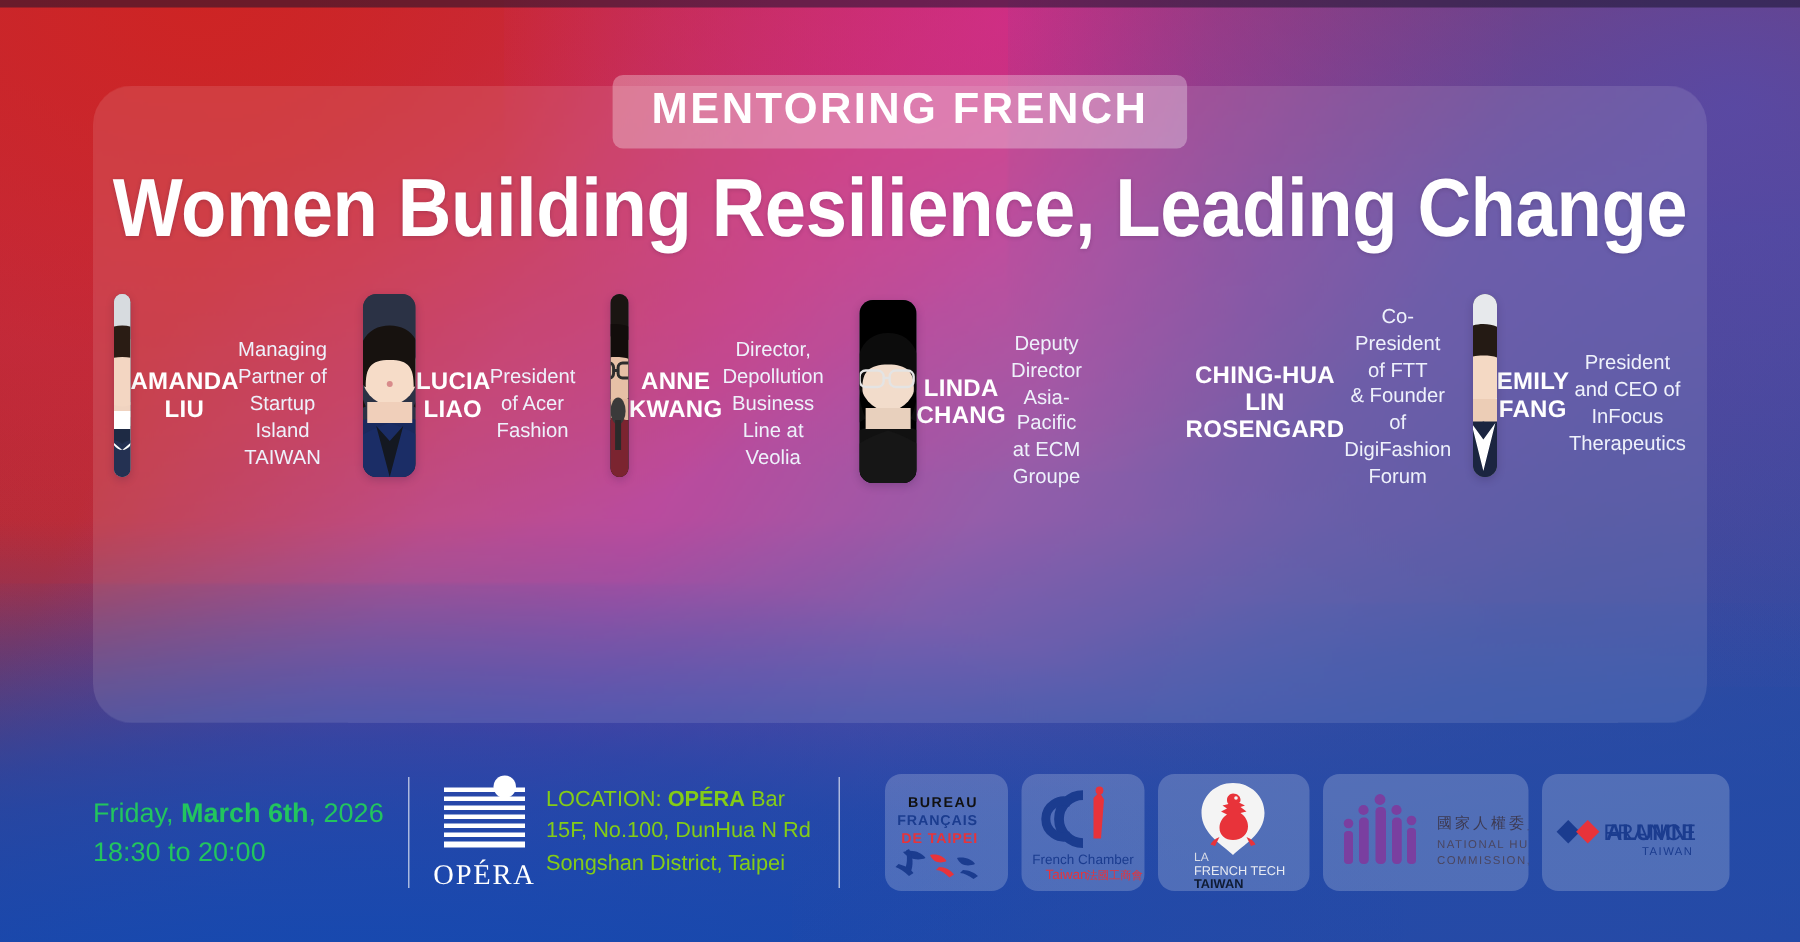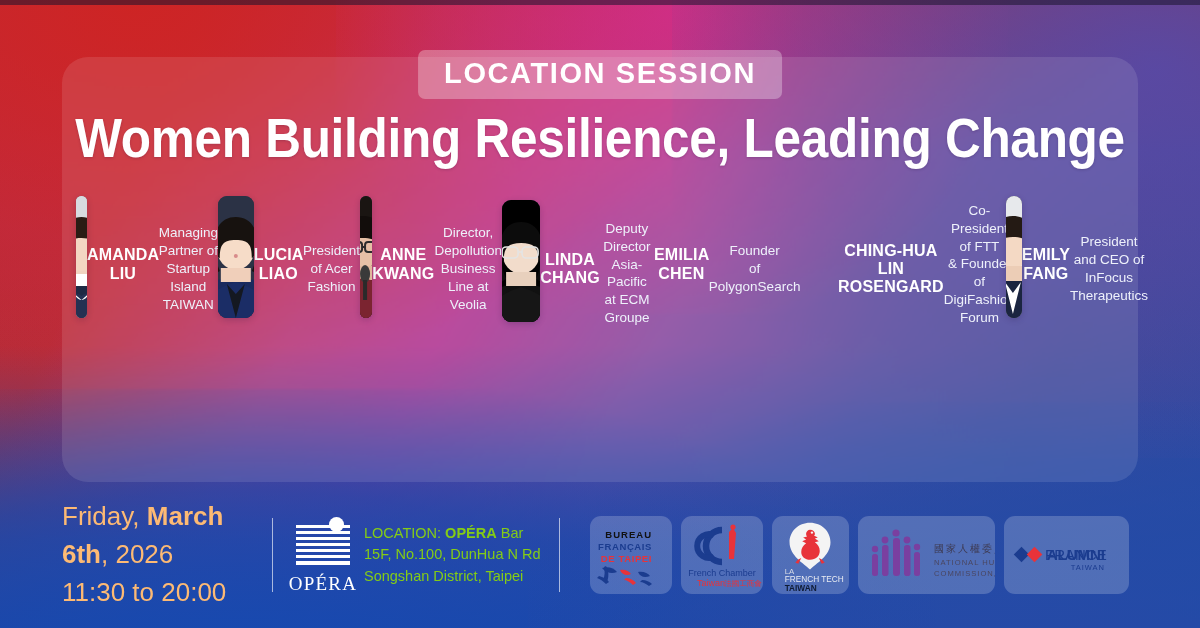--- a/index.html
+++ b/index.html
@@ -125,21 +125,21 @@
   .speaker.wide .sp-role { margin-top:6px; }
   .speaker.w150 { width:152px; }
 
   
   .footer {
     position:absolute; left:0; right:0; bottom:0; height:146px;
     display:flex; align-items:center;
   }
   .date-block {
     width:272px; padding-left:62px;
-    color:#fdba74; font-size:26px; line-height:1.45;
+    color:#22c55e; font-size:18px; line-height:1.45;
   }
   .date-block .b { font-weight:bold; }
   .vdiv { width:1px; height:74px; background:rgba(255,255,255,0.62); }
 
   .venue { display:flex; align-items:center; gap:13px; padding-left:22px; }
   .opera-logo { width:56px; display:flex; flex-direction:column; align-items:center; }
   .opera-mark { position:relative; width:54px; height:52px; }
   .opera-mark .stripe {
     position:absolute; left:0; width:54px; height:3px; background:#fff;
   }
@@ -173,21 +173,21 @@
   <div class="bg-v"></div>
   <div class="bg-glow-a"></div>
   <div class="bg-glow-b"></div>
   <div class="bg-glow-c"></div>
   <div class="bg-glow-d"></div>
   <div class="bg-glow-e"></div>
   <div class="bg-top-dark"></div>
 
   <div class="card"></div>
 
-  <div class="badge">LOCATION SESSION</div>
+  <div class="badge">MENTORING FRENCH</div>
 
   <div class="title">Women Building Resilience, Leading Change</div>
 
   <div class="speakers">
 
     <div class="speaker">
       <div class="photo">
         <svg viewBox="0 0 118 122" preserveAspectRatio="xMidYMid slice">
           <rect width="118" height="122" fill="#ced3d8"></rect>
           <rect x="0" y="0" width="118" height="122" fill="#d7dbdf"></rect>
@@ -263,38 +263,20 @@
           <path d="M56 52h4" stroke="#e4e4e4" stroke-width="1.6"></path>
           <path d="M44 72h30v14H44z" fill="#e8d0bd"></path>
           <path d="M32 102c8-8 18-12 27-15 9 3 19 7 27 15l5 20H27z" fill="#161616"></path>
         </svg>
       </div>
       <div class="sp-name">LINDA CHANG</div>
       <div class="sp-role">Deputy Director Asia-Pacific
 at ECM Groupe</div>
     </div>
 
-    <div class="speaker">
-      <div class="photo">
-        <svg viewBox="0 0 118 122" preserveAspectRatio="xMidYMid slice">
-          <rect width="118" height="122" fill="#6f7276"></rect>
-          <path d="M10 122c4-28 22-38 49-38s45 10 49 38z" fill="#5e6165"></path>
-          <ellipse cx="57" cy="50" rx="19" ry="22" fill="#e7bda0"></ellipse>
-          <path d="M36 44c0-16 9-24 21-24s21 8 21 24c0 7-2 12-4 12 1-11-3-16-17-16s-18 5-17 16c-2 0-4-5-4-12z" fill="#2b1d15"></path>
-          <path d="M34 42c-3 12-1 22 2 27l5-3c-3-8-4-16-2-24z" fill="#2b1d15"></path>
-          <path d="M80 42c3 12 1 22-2 27l-5-3c3-8 4-16 2-24z" fill="#2b1d15"></path>
-          <path d="M43 70h28v16H43z" fill="#e2b79a"></path>
-          <path d="M30 100c8-9 18-13 27-16 9 3 19 7 27 16l5 22H25z" fill="#1f7f87"></path>
-          <path d="M48 86c4 10 14 10 18 0l-9 12z" fill="#5e6165"></path>
-        </svg>
-      </div>
-      <div class="sp-name">EMILIA CHEN</div>
-      <div class="sp-role">Founder
-of PolygonSearch</div>
-    </div>
 
     <div class="speaker wide">
       <div class="photo">
         <svg viewBox="0 0 118 122" preserveAspectRatio="xMidYMid slice">
           <rect width="118" height="122" fill="#d8cfc4"></rect>
           <path d="M6 122c4-28 24-38 53-38s49 10 53 38z" fill="#2a2420"></path>
           <g fill="#e9e2d6">
             <circle cx="18" cy="98" r="4"></circle>
               <circle cx="32" cy="110" r="5"></circle>
             <circle cx="14" cy="116" r="4"></circle>
@@ -342,21 +324,21 @@
     </div>
 
   </div>
 
   <div class="footer">
 
     <div class="date-block">
       <div>
         <span>Friday, </span><span class="b">March 6th</span><span>, 2026</span>
       </div>
-      <div>11:30 to 20:00</div>
+      <div>18:30 to 20:00</div>
     </div>
 
     <div class="vdiv"></div>
 
     <div class="venue">
       <div class="opera-logo">
         <div class="opera-mark">
           <div class="dot"></div>
           <div class="stripe" style="top:9px;"></div>
           <div class="stripe" style="top:15px;"></div>
@@ -407,21 +389,21 @@
           <path d="M41 14a16 16 0 1 0 0 32" fill="none" stroke="#1b3c8f" stroke-width="6.5"></path>
           <path d="M33 19a12 12 0 1 0 0 22" fill="none" stroke="#1b3c8f" stroke-width="6"></path>
           <path d="M48 16l4-4 3 5-2 26h-5z" fill="#e8333a"></path>
           <circle cx="52" cy="11" r="2.6" fill="#e8333a"></circle>
           <text x="41" y="60" font-family="Liberation Sans, sans-serif" font-size="9" fill="#1b3c8f" text-anchor="middle">French Chamber</text>
           <text x="30" y="70" font-family="Liberation Sans, sans-serif" font-size="9" fill="#e8333a" text-anchor="middle">Taiwan</text>
           <text x="62" y="70" font-family="DejaVu Sans, sans-serif" font-size="7.5" fill="#e8333a" text-anchor="middle">法國工商會</text>
         </svg>
       </div>
 
-      <div class="slogo" style="width:77px;">
+      <div class="slogo" style="width:101px;">
         <svg viewBox="0 0 79 78" width="79" height="78">
           <path d="M39 6c12 0 21 9 21 20 0 14-15 22-21 28-6-6-21-14-21-28C18 15 27 6 39 6z" fill="#f4f4f4"></path>
           <g fill="#e8333a">
             <path d="M39 13c3 0 5 2 5 4 0 1 0 2-1 2l4 2-3 1 4 3-4 1c3 2 5 5 5 9 0 5-4 9-10 9-5 0-9-3-9-8 0-4 2-7 5-9l-4-2 4-2-3-2 4-1c-1-1-1-2-1-3 0-2 2-4 4-4z"></path>
             <path d="M30 42c-3 1-5 3-6 5l3 1z"></path>
             <path d="M48 42c3 1 5 3 6 5l-3 1z"></path>
           </g>
           <circle cx="41" cy="16" r="1.2" fill="#f4f4f4"></circle>
           <text x="13" y="58" font-family="Liberation Sans, sans-serif" font-size="8" fill="#d8dce6">LA</text>
           <text x="13" y="67" font-family="Liberation Sans, sans-serif" font-size="8.5" fill="#e8ebf2">FRENCH TECH</text>

